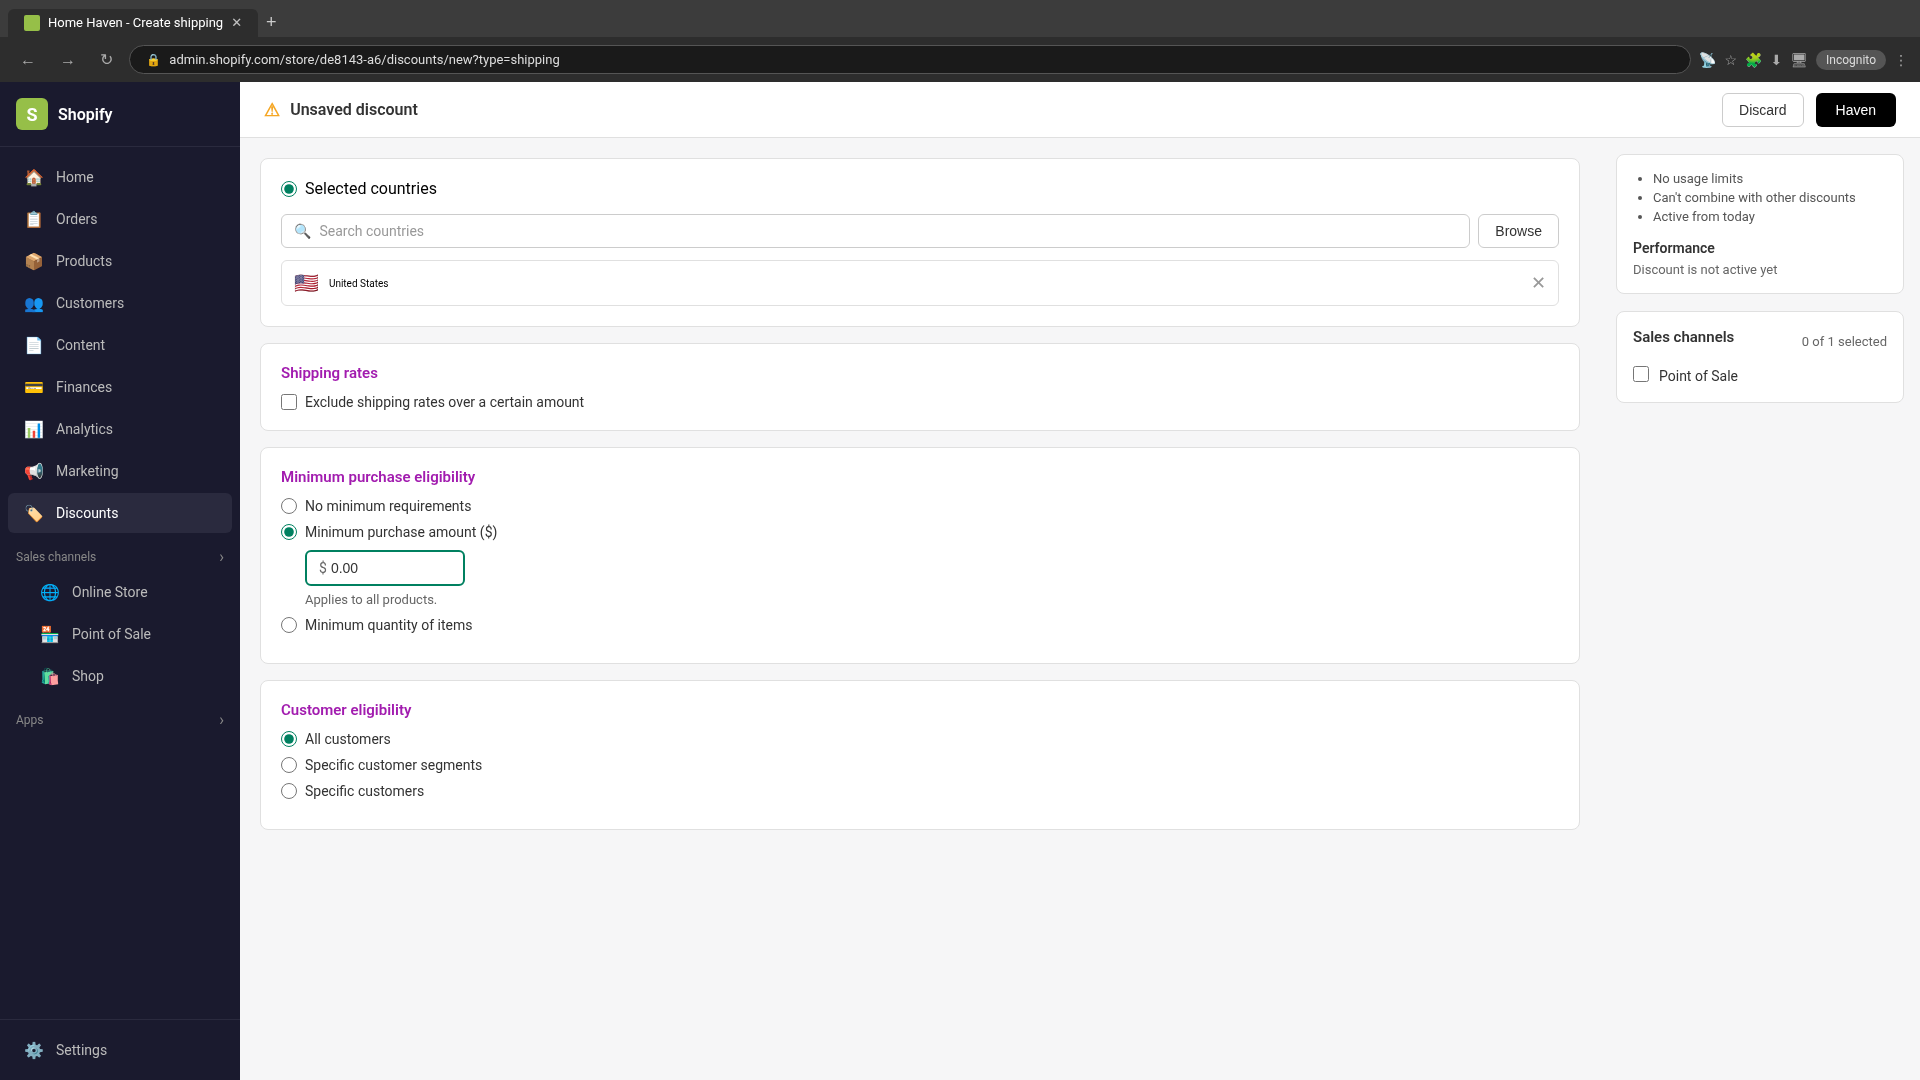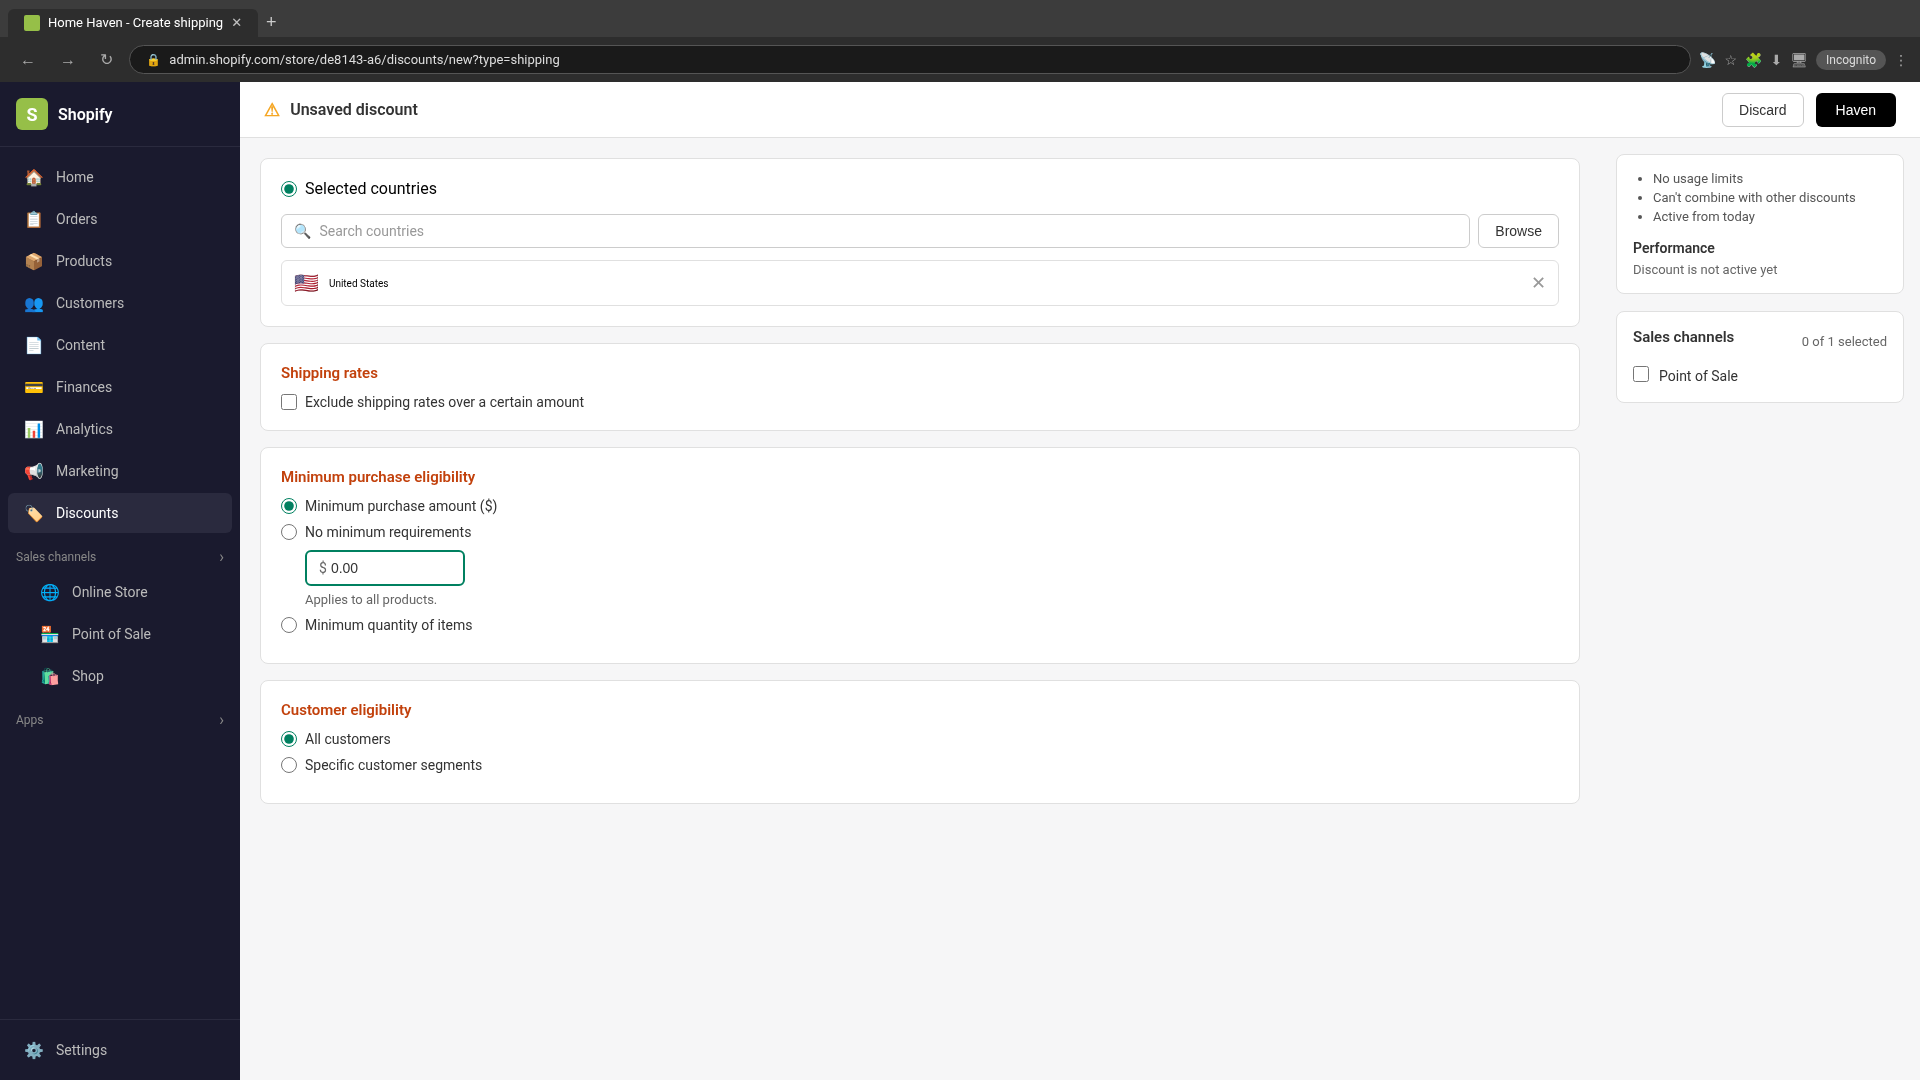--- a/index.html
+++ b/index.html
@@ -61,21 +61,21 @@
     .search-input { flex: 1; border: 1px solid #ccc; border-radius: 6px; padding: 8px 12px; font-size: 14px; display: flex; align-items: center; gap: 8px; color: #999; }
     .search-input-icon { color: #999; }
     .btn-browse { background: #fff; border: 1px solid #ccc; color: #333; padding: 8px 16px; border-radius: 6px; cursor: pointer; font-size: 14px; }
     .country-item { display: flex; align-items: center; justify-content: space-between; padding: 10px 12px; border: 1px solid #e0e0e0; border-radius: 6px; }
     .country-info { display: flex; align-items: center; gap: 10px; }
     .flag-emoji { font-size: 20px; }
     .country-name { font-size: 10px; color: #000000; }
     .remove-btn { background: none; border: none; color: #999; font-size: 18px; cursor: pointer; }
 
     
-    .section-title { font-size: 15px; font-weight: 600; color: #c2410c; margin-bottom: 12px; }
+    .section-title { font-size: 15px; font-weight: 600; color: #a21caf; margin-bottom: 12px; }
     .checkbox-row { display: flex; align-items: center; gap: 8px; }
     .checkbox-row input[type="checkbox"] { accent-color: #008060; width: 16px; height: 16px; }
     .checkbox-label { font-size: 14px; color: #333; }
 
     
     .radio-option { display: flex; align-items: center; gap: 8px; margin-bottom: 10px; }
     .radio-option input[type="radio"] { accent-color: #008060; width: 16px; height: 16px; }
     .radio-label { font-size: 14px; color: #333; }
     .amount-input-wrap { border: 2px solid #008060; border-radius: 6px; padding: 8px 12px; width: 160px; display: flex; align-items: center; gap: 4px; margin-bottom: 6px; margin-left: 24px; }
     .currency-sign { color: #666; font-size: 14px; }
@@ -256,26 +256,26 @@
           <div class="section-title">Shipping rates</div>
           <div class="checkbox-row">
             <input type="checkbox" id="exclude-rates" style="">
             <label class="checkbox-label" for="exclude-rates">Exclude shipping rates over a certain amount</label>
           </div>
         </div>
 
         <div class="card">
           <div class="section-title">Minimum purchase eligibility</div>
           <div class="radio-option">
+            <input type="radio" name="min-purchase" id="no-min" style="">
+            <label class="radio-label" for="no-min">No minimum requirements</label>
+          </div>
+          <div class="radio-option">
             <input type="radio" name="min-purchase" id="min-amount" checked="" style="">
             <label class="radio-label" for="min-amount">Minimum purchase amount ($)</label>
-          </div>
-          <div class="radio-option">
-            <input type="radio" name="min-purchase" id="no-min" style="">
-            <label class="radio-label" for="no-min">No minimum requirements</label>
           </div>
           <div class="amount-input-wrap">
             <span class="currency-sign">$</span>
             <input type="text" class="amount-input" value="0.00" style="">
           </div>
           <div class="helper-text">Applies to all products.</div>
           <div class="radio-option">
             <input type="radio" name="min-purchase" id="min-qty" style="">
             <label class="radio-label" for="min-qty">Minimum quantity of items</label>
           </div>
@@ -283,20 +283,24 @@
 
         <div class="card">
           <div class="section-title">Customer eligibility</div>
           <div class="customer-radio">
             <input type="radio" name="customer-eligibility" id="all-customers" checked="" style="">
             <label class="customer-label" for="all-customers">All customers</label>
           </div>
           <div class="customer-radio">
             <input type="radio" name="customer-eligibility" id="specific-segments" style="">
             <label class="customer-label" for="specific-segments">Specific customer segments</label>
+          </div>
+          <div class="customer-radio">
+            <input type="radio" name="customer-eligibility" id="specific-customers" style="">
+            <label class="customer-label" for="specific-customers">Specific customers</label>
           </div>
         </div>
 
 
       </div>
 
       <div class="right-panel">
         <div class="summary-card">
           <ul class="summary-list">
             <li>No usage limits</li>

